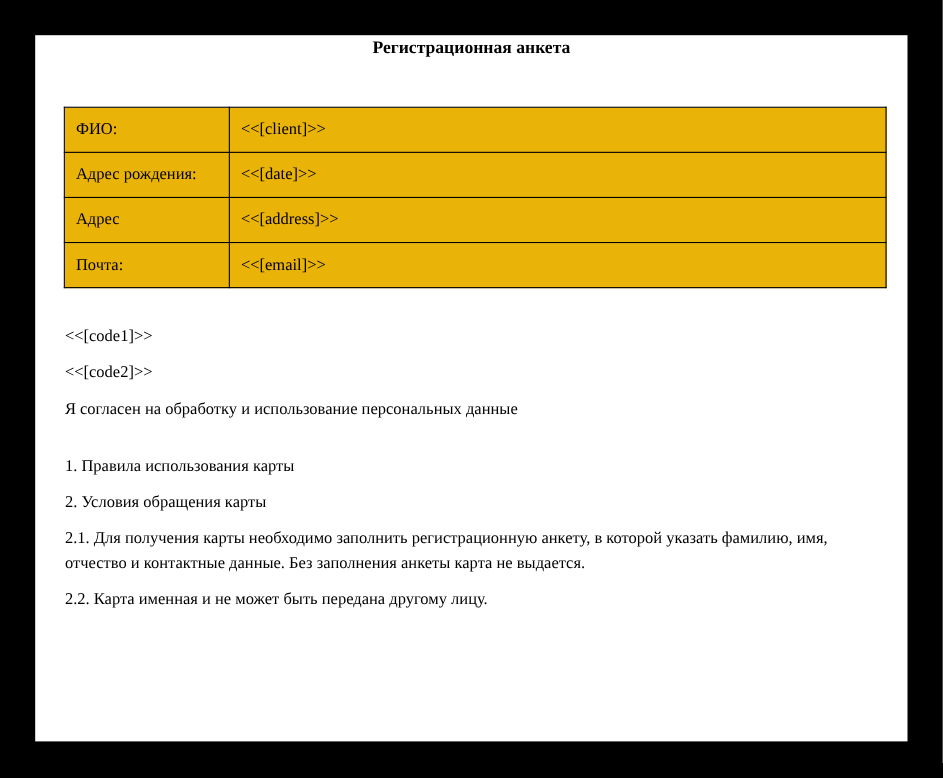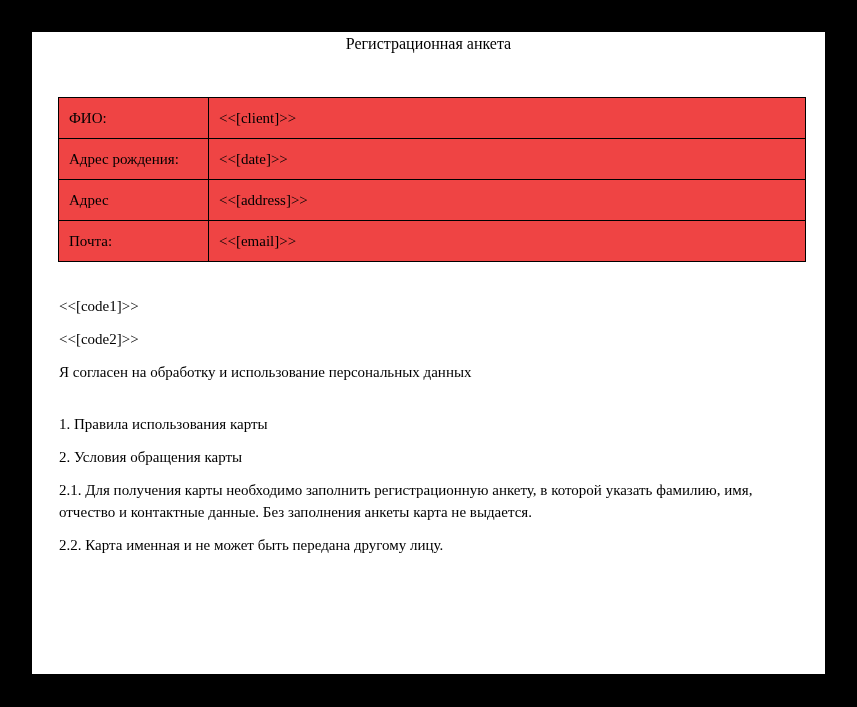--- a/index.html
+++ b/index.html
@@ -16,37 +16,37 @@
     left: 32px;
     top: 32px;
     width: 793px;
     height: 642px;
     background: #ffffff;
     overflow: hidden;
   }
   .doc-title {
     padding-top: 3px;
     text-align: center;
-    font-weight: normal;
+    font-weight: bold;
     font-size: 16px;
     line-height: 18px;
   }
   table.form-table {
     border-collapse: collapse;
     margin: 44px 0 0 26px;
     width: 748px;
     table-layout: fixed;
   }
   table.form-table td {
     border: 1px solid #000000;
     height: 41px;
     font-size: 15px;
     padding: 0 0 0 10px;
     vertical-align: middle;
-    background: #ef4444;
+    background: #eab308;
   }
   table.form-table td.label-col { width: 150px; }
   .text-block {
     padding: 0 27px;
     margin-top: 33px;
   }
   .text-block p {
     font-size: 15px;
     line-height: 22px;
     margin: 0 0 11px 0;
@@ -82,21 +82,21 @@
       <tr>
         <td class="label-col">Почта:</td>
         <td>&lt;&lt;[email]&gt;&gt;</td>
       </tr>
     </tbody>
   </table>
 
   <div class="text-block">
     <p>&lt;&lt;[code1]&gt;&gt;</p>
     <p>&lt;&lt;[code2]&gt;&gt;</p>
-    <p>Я согласен на обработку и использование персональных данных</p>
+    <p>Я согласен на обработку и использование персональных данные</p>
 
     <p class="section-heading first-heading">1. Правила использования карты</p>
 
     <p class="section-heading">2. Условия обращения карты</p>
     <p>2.1. Для получения карты необходимо заполнить регистрационную анкету, в которой указать фамилию, имя, отчество и контактные данные. Без заполнения анкеты карта не выдается.</p>
     <p>2.2. Карта именная и не может быть передана другому лицу.</p>
   </div>
 
 </div>
 

